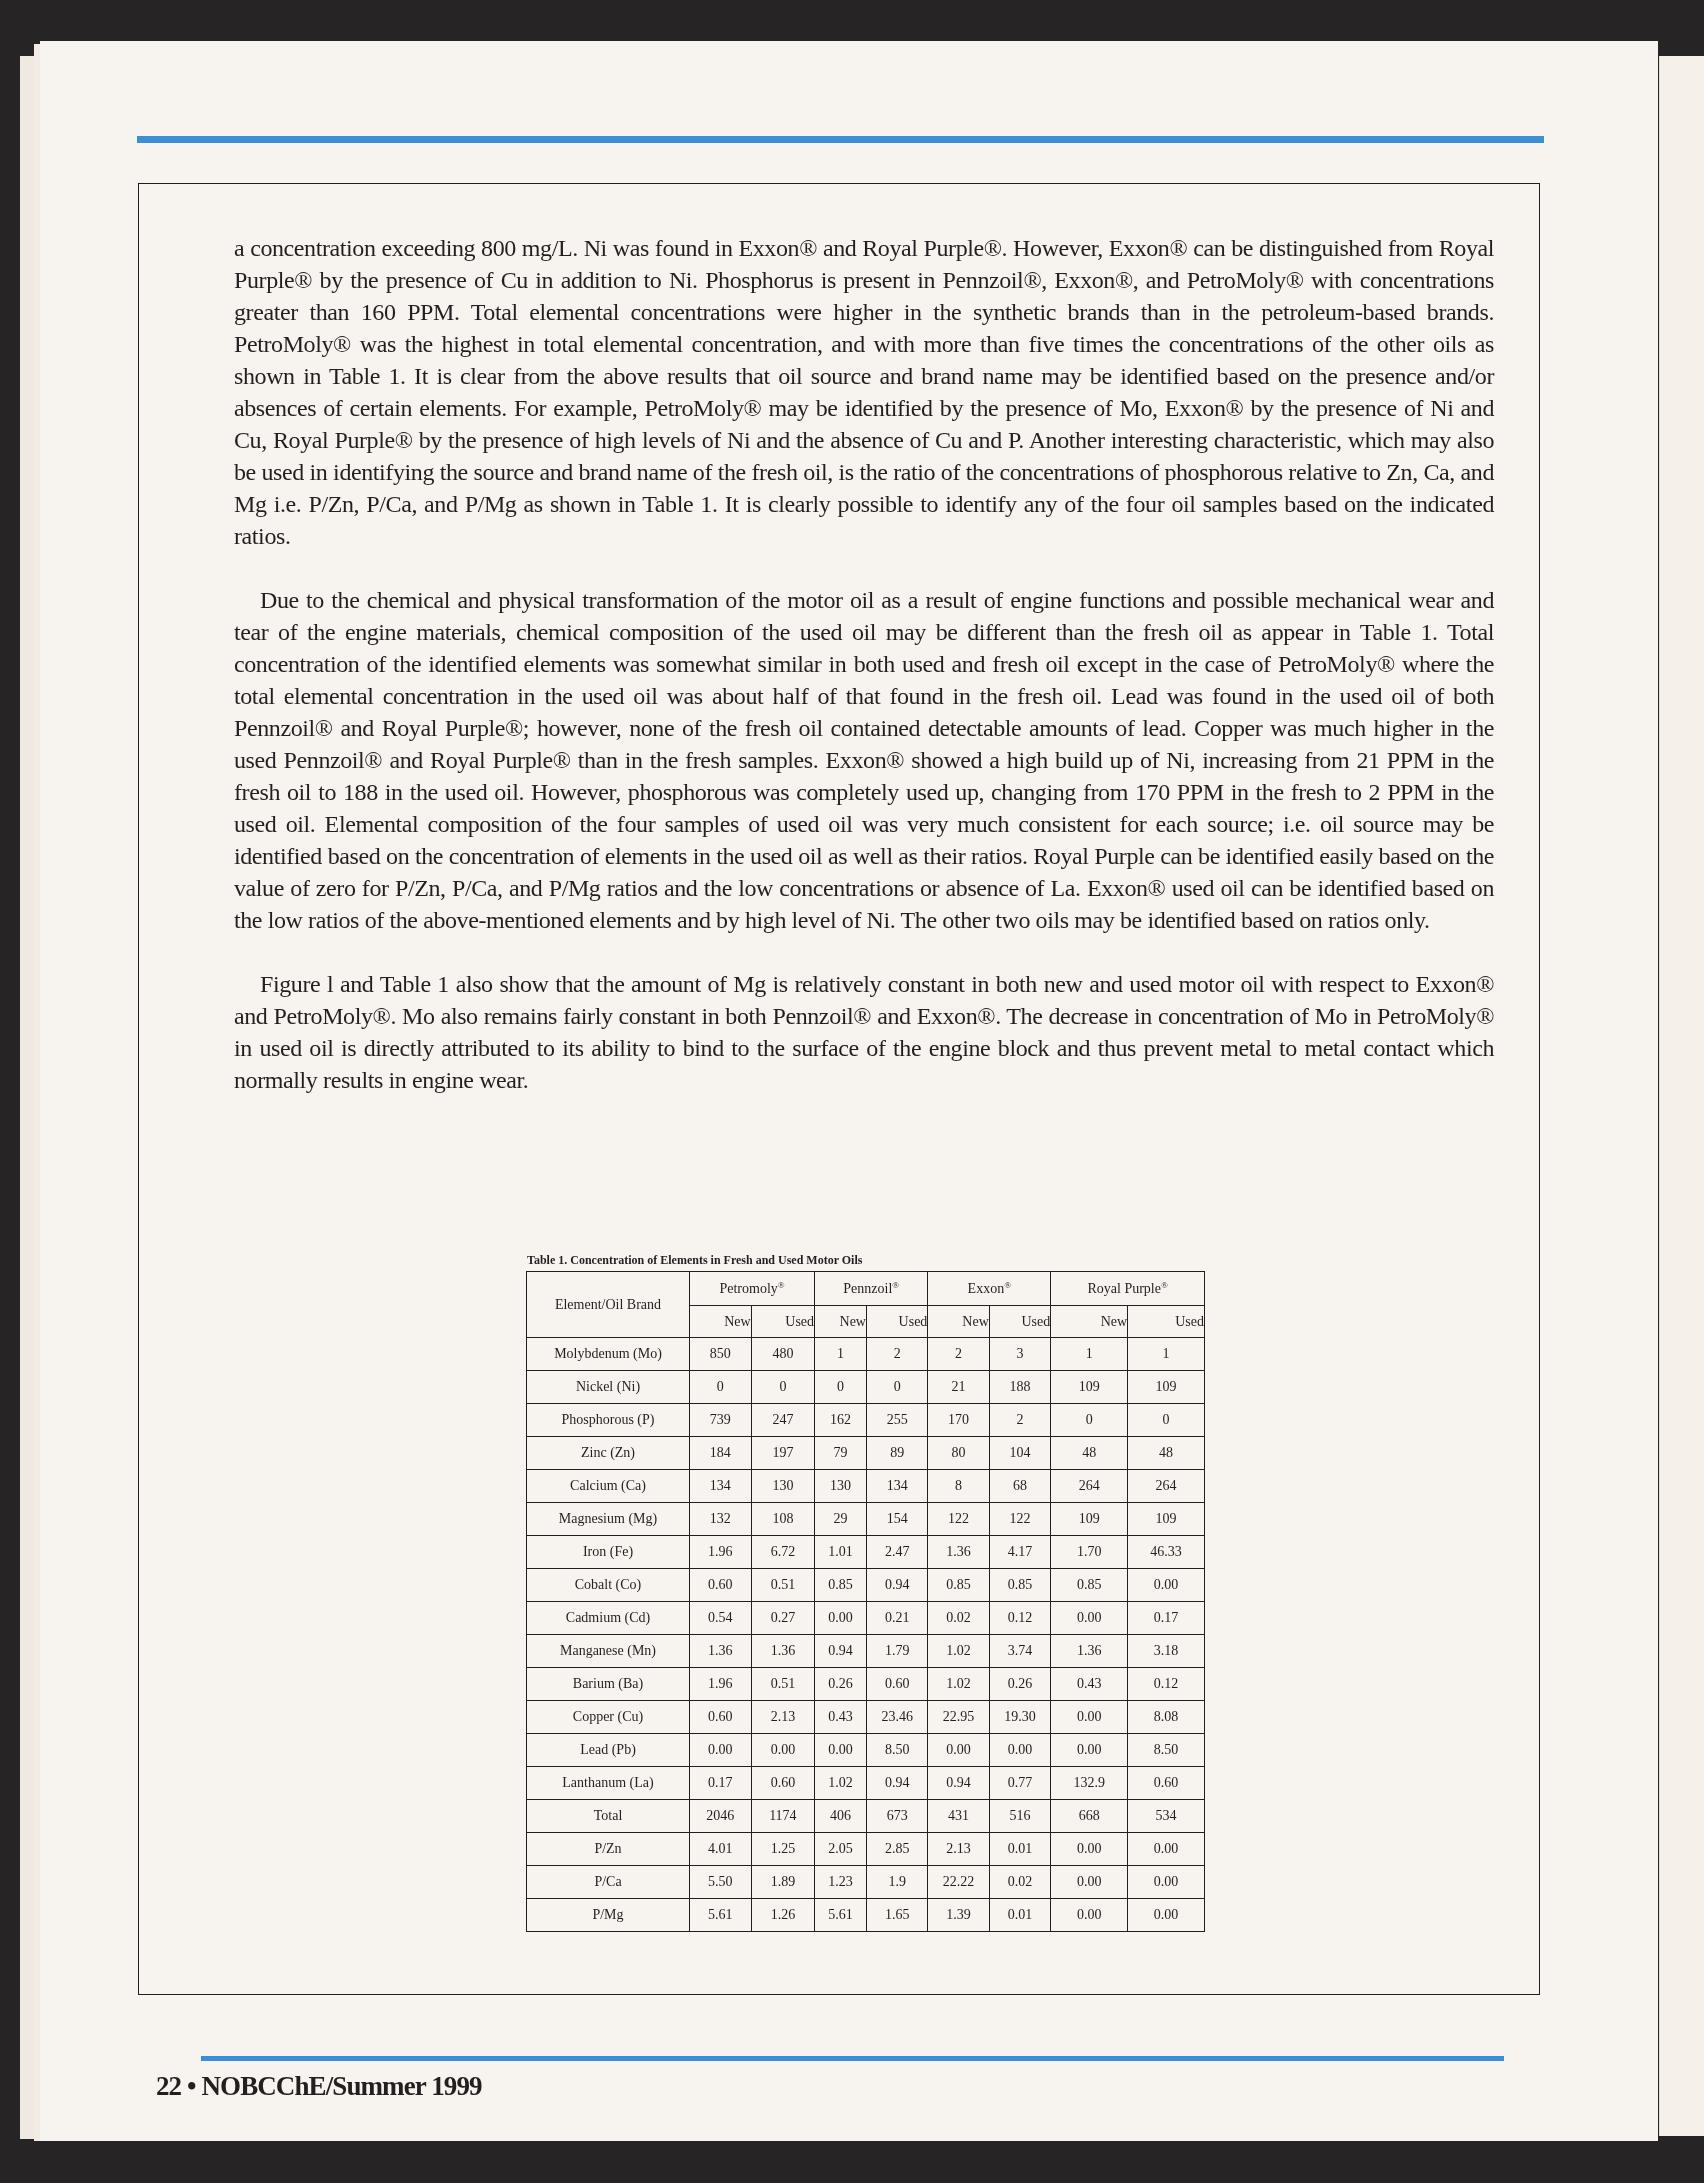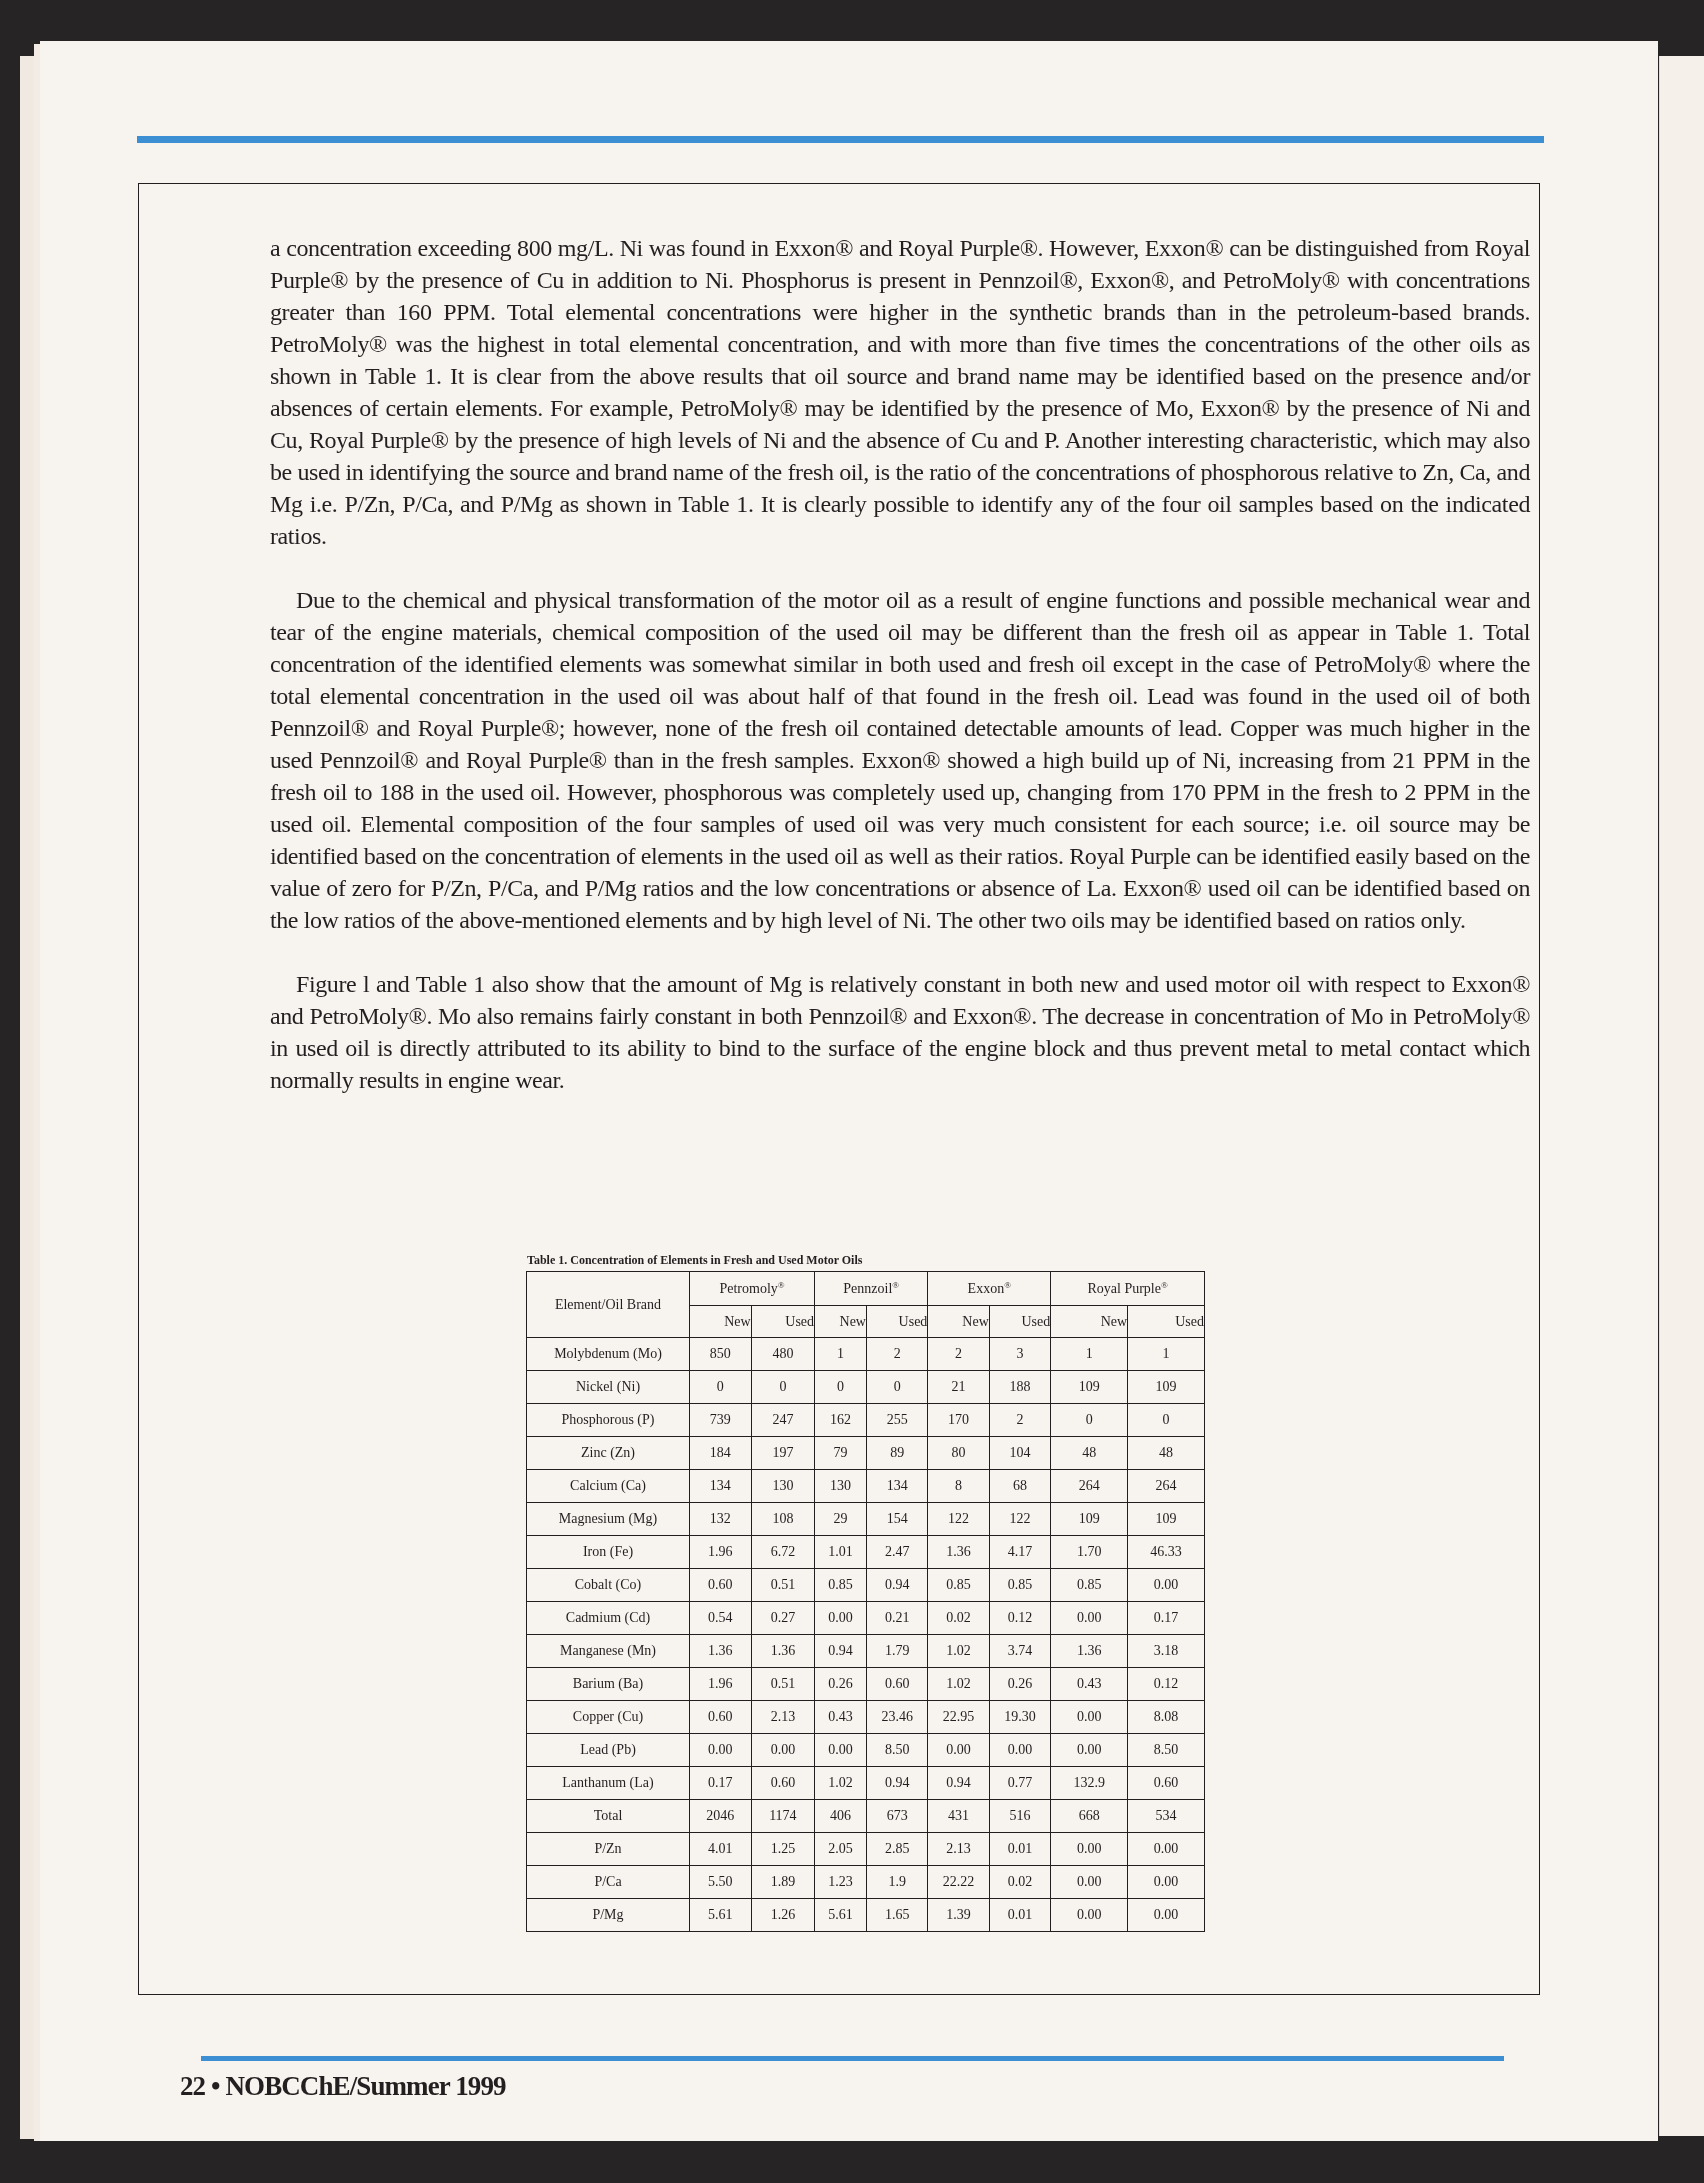--- a/index.html
+++ b/index.html
@@ -23,42 +23,41 @@
   .blue-top { left: 97px; top: 95px; width: 1407px; height: 7px; }
   .blue-bottom { left: 161px; top: 2015px; width: 1303px; height: 4.7px; }
   .frame {
     position: absolute; left: 98px; top: 142px; width: 1402px; height: 1812px;
     border: 1.2px solid #231f20; box-sizing: border-box;
   }
   .body-text {
     position: absolute; left: 234px; top: 232px; width: 1260px;
     font-size: 24px; line-height: 32px; text-align: justify;
     letter-spacing: -0.4px;
-    margin-left: 36px;
   }
   .body-text p { margin: 0 0 32px 0; }
   .body-text p.indent { text-indent: 26px; }
   .table-caption {
     position: absolute; left: 527px; top: 1253px; font-size: 12px;
     font-weight: bold; white-space: nowrap;
   }
   table.data {
     position: absolute; left: 526px; top: 1271px; width: 679px;
     border-collapse: collapse; font-size: 14px; text-align: center;
   }
   table.data td, table.data th {
     border: 1.5px solid #231f20; padding: 0; height: 32px;
     font-weight: normal; vertical-align: middle; line-height: 1;
   }
   table.data th.brand { height: 33px; }
   table.data th.sub { height: 31px; text-align: right; }
   table.data td.elem, table.data th.elem { width: 162px; }
   sup.reg { font-size: 9px; vertical-align: 5.3px; }
   .footer {
-    position: absolute; left: 180px; top: 2071px; font-size: 27px;
+    position: absolute; left: 156px; top: 2071px; font-size: 27px;
     font-weight: bold; letter-spacing: -0.9px; white-space: nowrap;
   }
 </style>
 </head>
 <body>
 
 <div class="sheet-back1"></div>
 <div class="sheet-back2"></div>
 <div class="next-page"></div>
 

